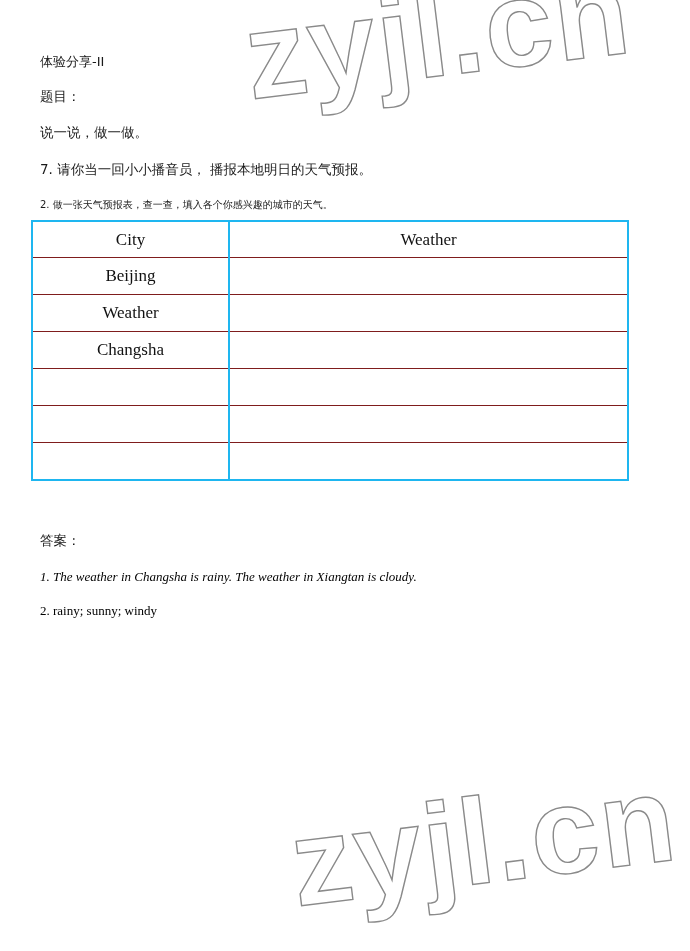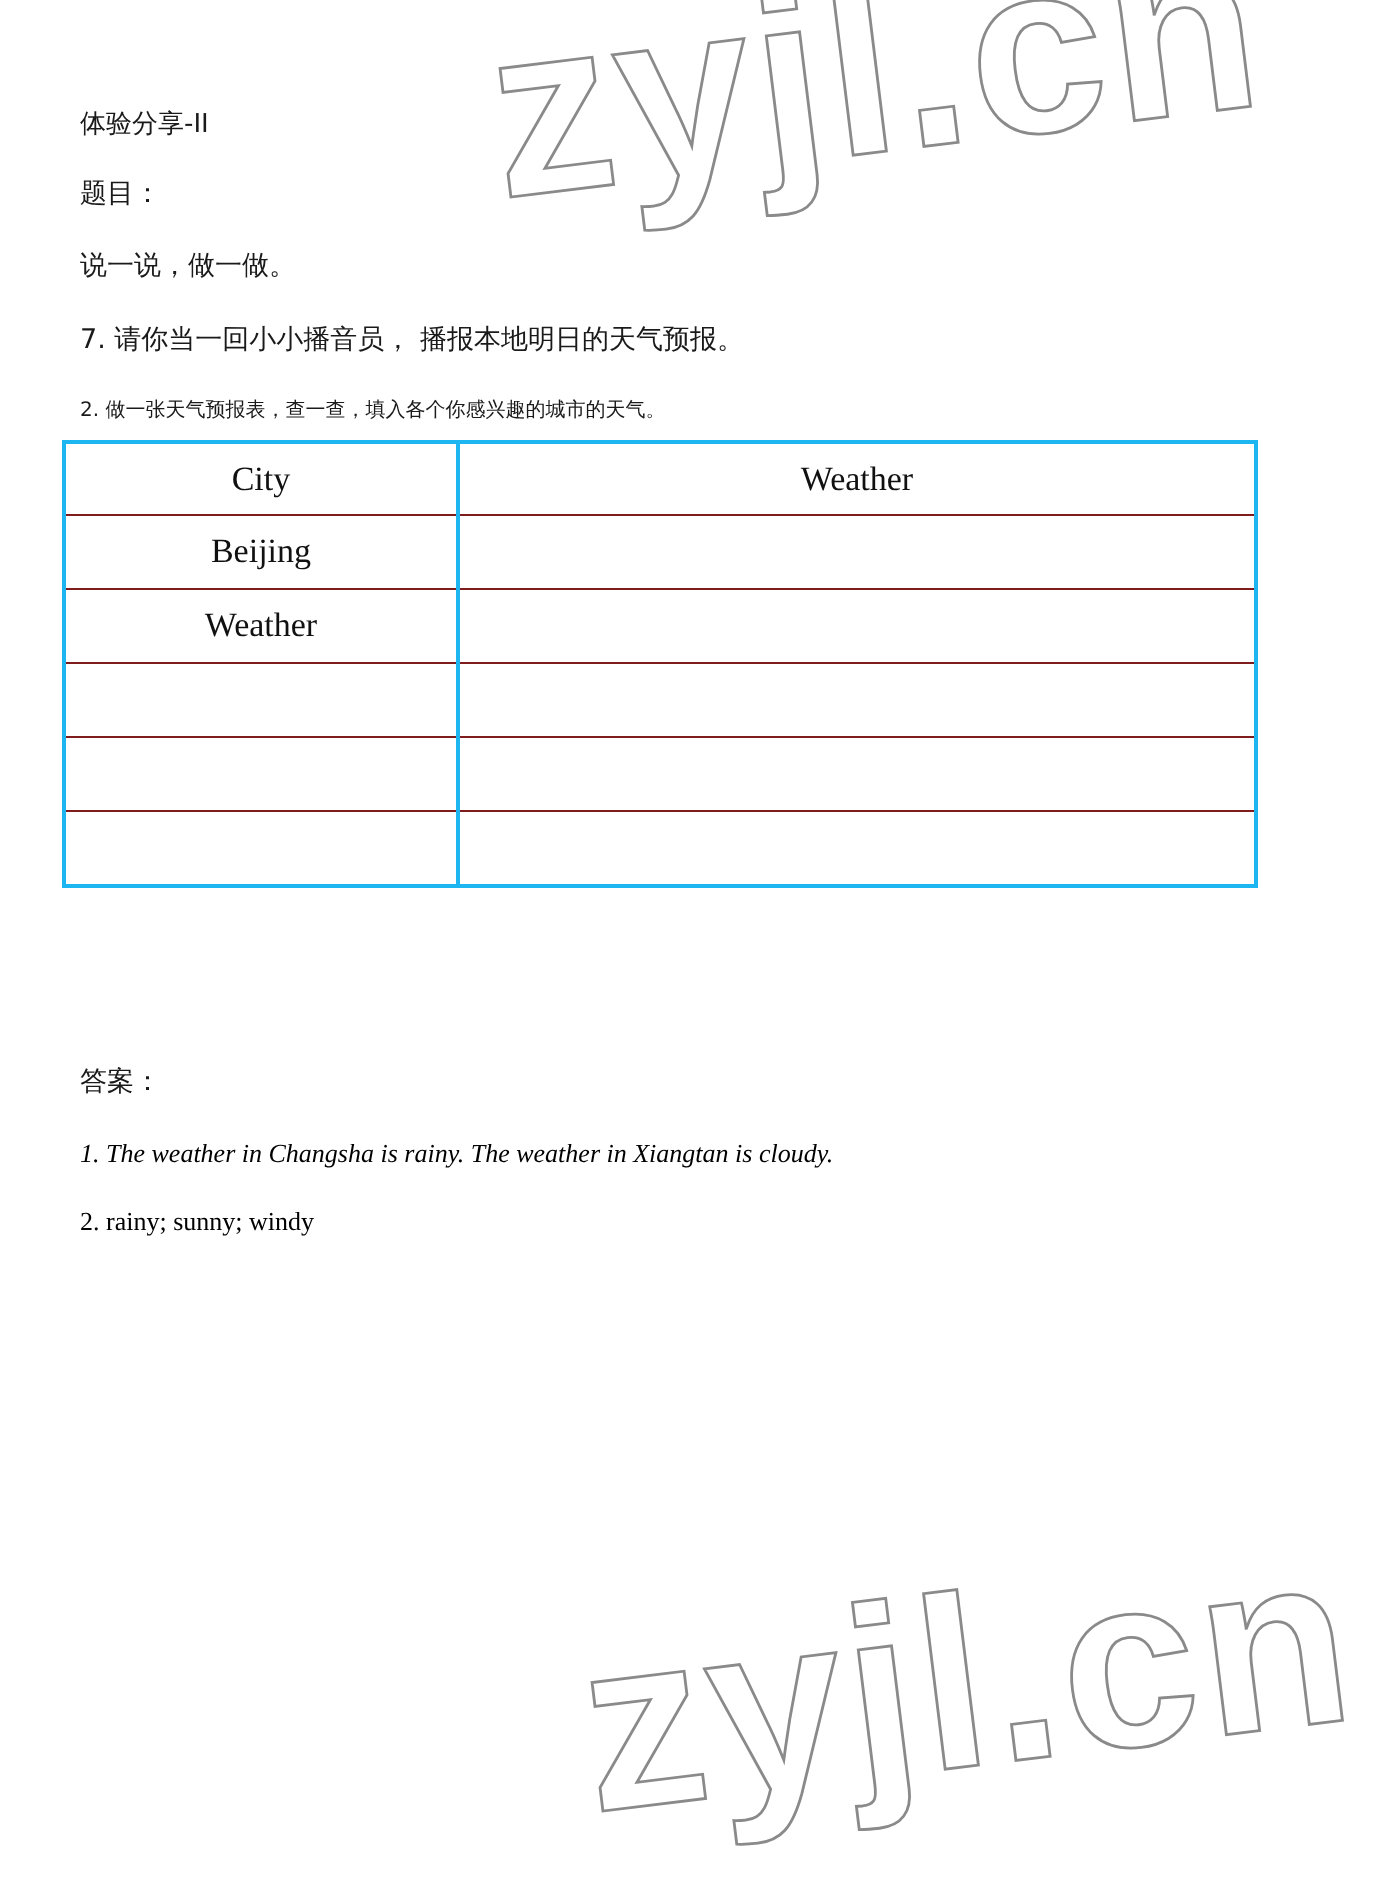--- a/index.html
+++ b/index.html
@@ -135,20 +135,24 @@
       </tr>
       <tr>
         <td class="col-city">Beijing</td>
         <td class="col-wx divider-col"></td>
       </tr>
       <tr>
         <td class="col-city">Weather</td>
         <td class="col-wx divider-col"></td>
       </tr>
       <tr>
+        <td class="col-city">Changsha</td>
+        <td class="col-wx divider-col"></td>
+      </tr>
+      <tr>
         <td class="col-city"></td>
         <td class="col-wx divider-col"></td>
       </tr>
       <tr>
         <td class="col-city"></td>
         <td class="col-wx divider-col"></td>
       </tr>
       <tr>
         <td class="col-city"></td>
         <td class="col-wx divider-col"></td>

